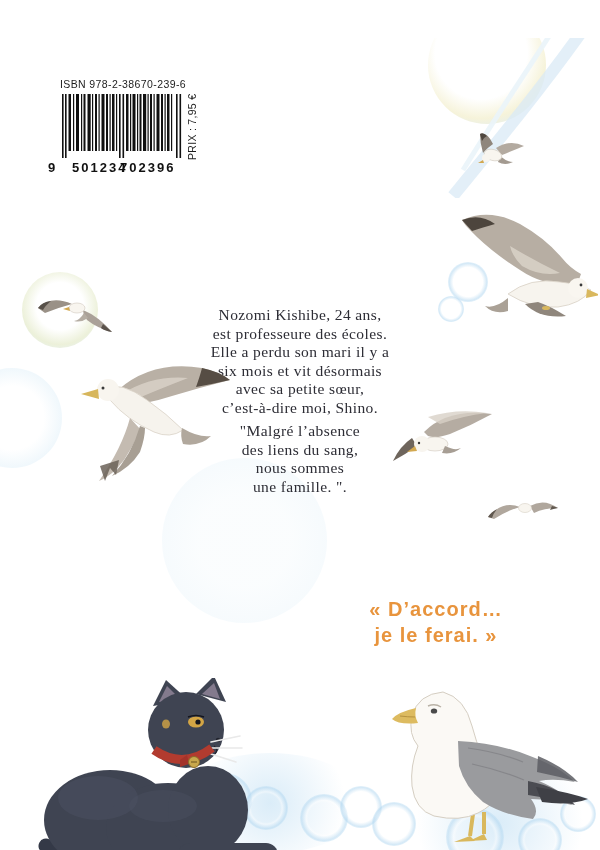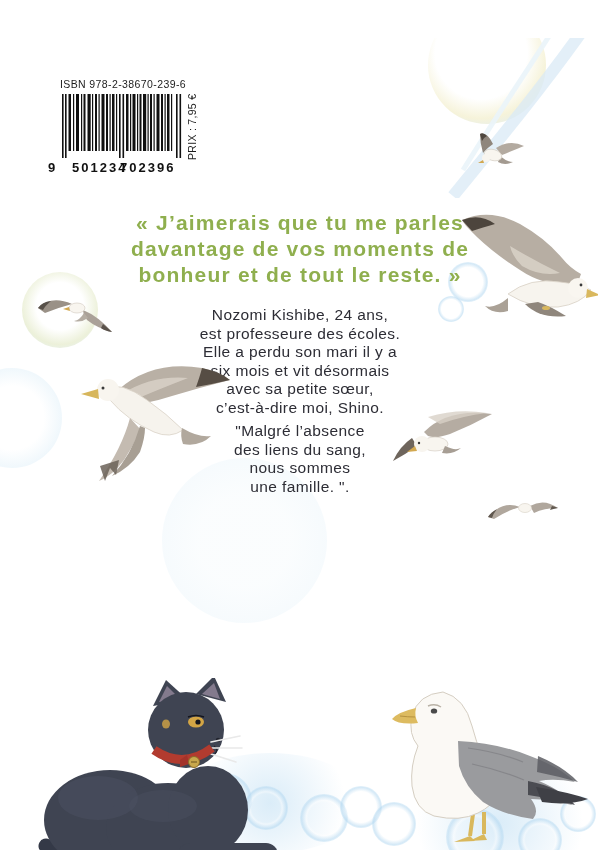--- a/index.html
+++ b/index.html
@@ -23,21 +23,21 @@
   .price-vert{position:absolute;left:138px;top:14px;height:70px;
     writing-mode:vertical-rl;transform:rotate(180deg);
     font-size:10.5px;color:#1c1c1c;letter-spacing:.3px;text-align:center;}
 
   
   .quote-green{position:absolute;left:0;right:0;top:172px;text-align:center;
     font-size:21px;line-height:26px;font-weight:700;letter-spacing:1.2px;
     color:var(--quote-green,#8faf4e);}
   .synopsis-para{position:absolute;left:0;right:0;text-align:center;
     font-size:15.5px;line-height:18.6px;letter-spacing:.4px;
-    color:var(--body-text,#2d2d35);}
+    color:var(--body-text,#2d2d35);font-family:Liberation Serif, serif;}
   .para-1{top:268px;}
   .para-2{top:384px;}
   .para-3{top:461px;}
   .quote-orange{position:absolute;left:320px;width:232px;top:558px;text-align:center;
     font-size:20px;line-height:26px;font-weight:700;letter-spacing:1px;
     color:var(--quote-orange,#e8943d);}
 
   
   .bubble,.ring,.glow{position:absolute;border-radius:50%;pointer-events:none;}
   .bubble-big-topright{left:428px;top:-32px;width:118px;height:118px;
@@ -112,33 +112,32 @@
       </g>
     </svg>
     <div class="digits-row">
       <span class="digit-lead">9</span>
       <span class="digit-g1">501234</span>
       <span class="digit-g2">702396</span>
     </div>
     <div class="price-vert">PRIX : 7,95 €</div>
   </div>
 
-  <div class="quote-green prelines">« J’aimerais que tu me parles
-davantage de vos moments de
-bonheur et de tout le reste. »</div>
   <div class="synopsis-para para-1 prelines">Nozomi Kishibe, 24 ans,
 est professeure des écoles.
 Elle a perdu son mari il y a
 six mois et vit désormais
 avec sa petite sœur,
 c’est-à-dire moi, Shino.</div>
   <div class="synopsis-para para-2 prelines">"Malgré l’absence
 des liens du sang,
 nous sommes
 une famille. ".</div>
+  <div class="quote-orange prelines">« D’accord…
+je le ferai. »</div>
 
   <svg class="illus" style="left:470px;top:92px;" width="56" height="40" viewBox="0 0 56 40">
     <path d="M10,4 Q17,1 23,14 Q17,18 13,23 Q10,13 10,4 Z" fill="#8f867c"></path>
     <path d="M10,4 Q13,2 17,6 Q13,8 12,11 Z" fill="#4f473f"></path>
     <path d="M26,18 Q40,9 54,16 Q42,21 32,25 Z" fill="#b3aaa0"></path>
     <path d="M30,26 Q37,32 43,32 Q35,36 28,32 Z" fill="#a39a90"></path>
     <ellipse cx="23" cy="25" rx="9" ry="5.5" fill="#f8f5ef" stroke="#d7d0c5" stroke-width=".7" transform="rotate(16 23 25)"></ellipse>
     <circle cx="16" cy="28" r="4" fill="#f8f5ef"></circle>
     <path d="M13,30 L8,33 L14,33 Z" fill="#d2a850"></path>
   </svg>

